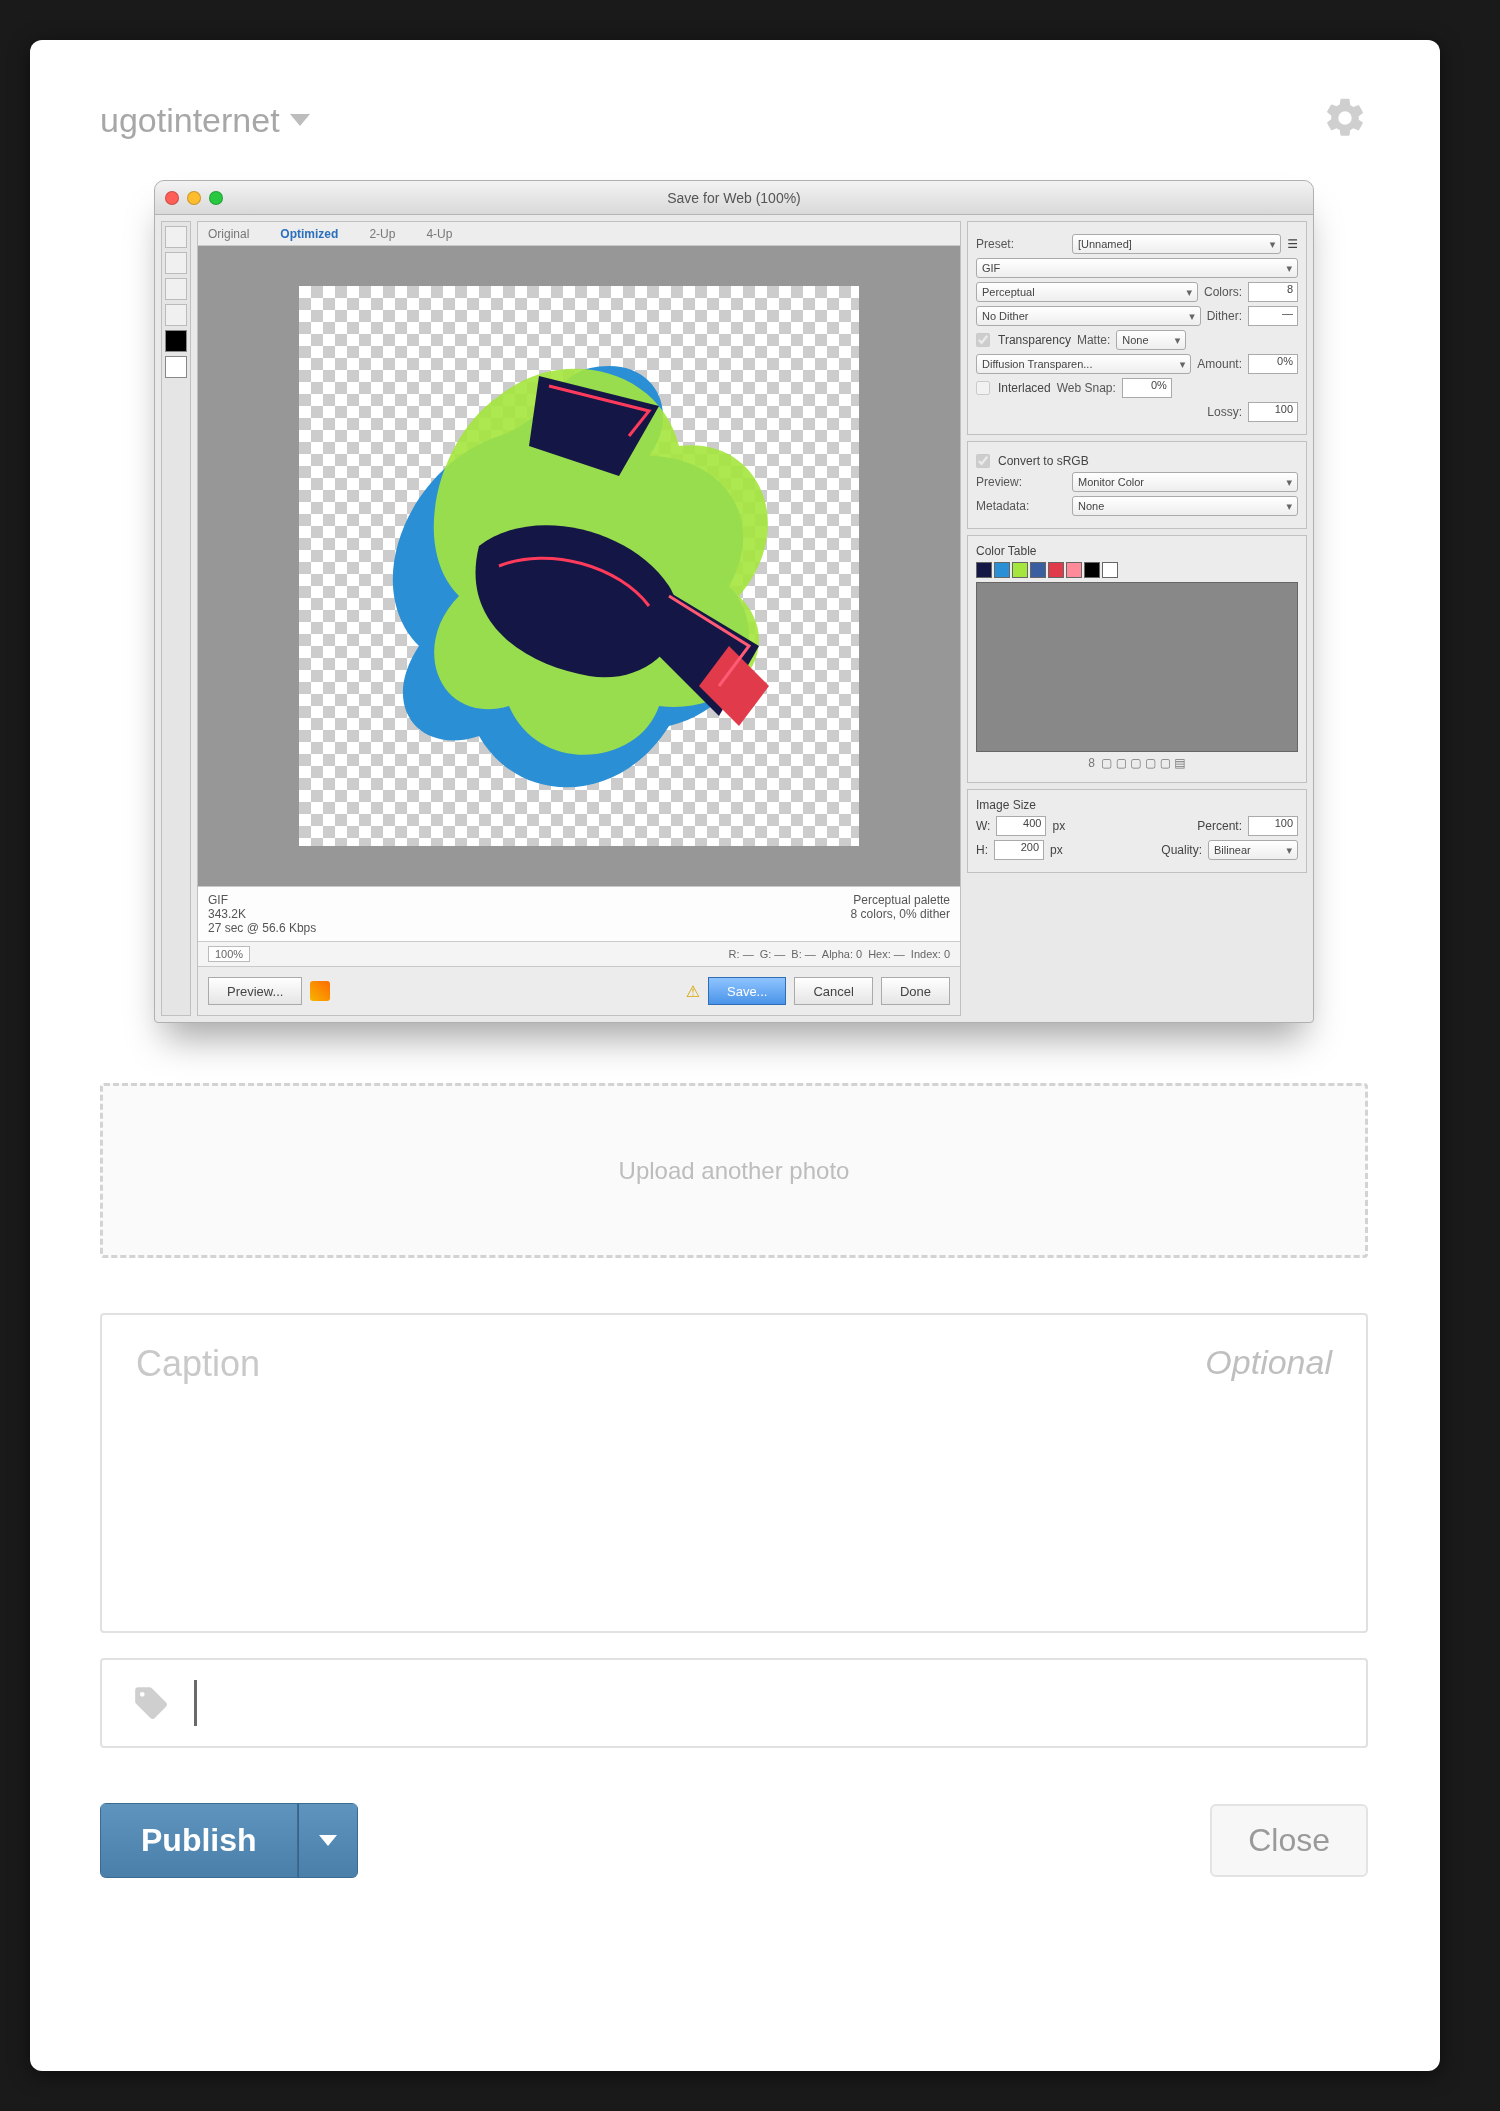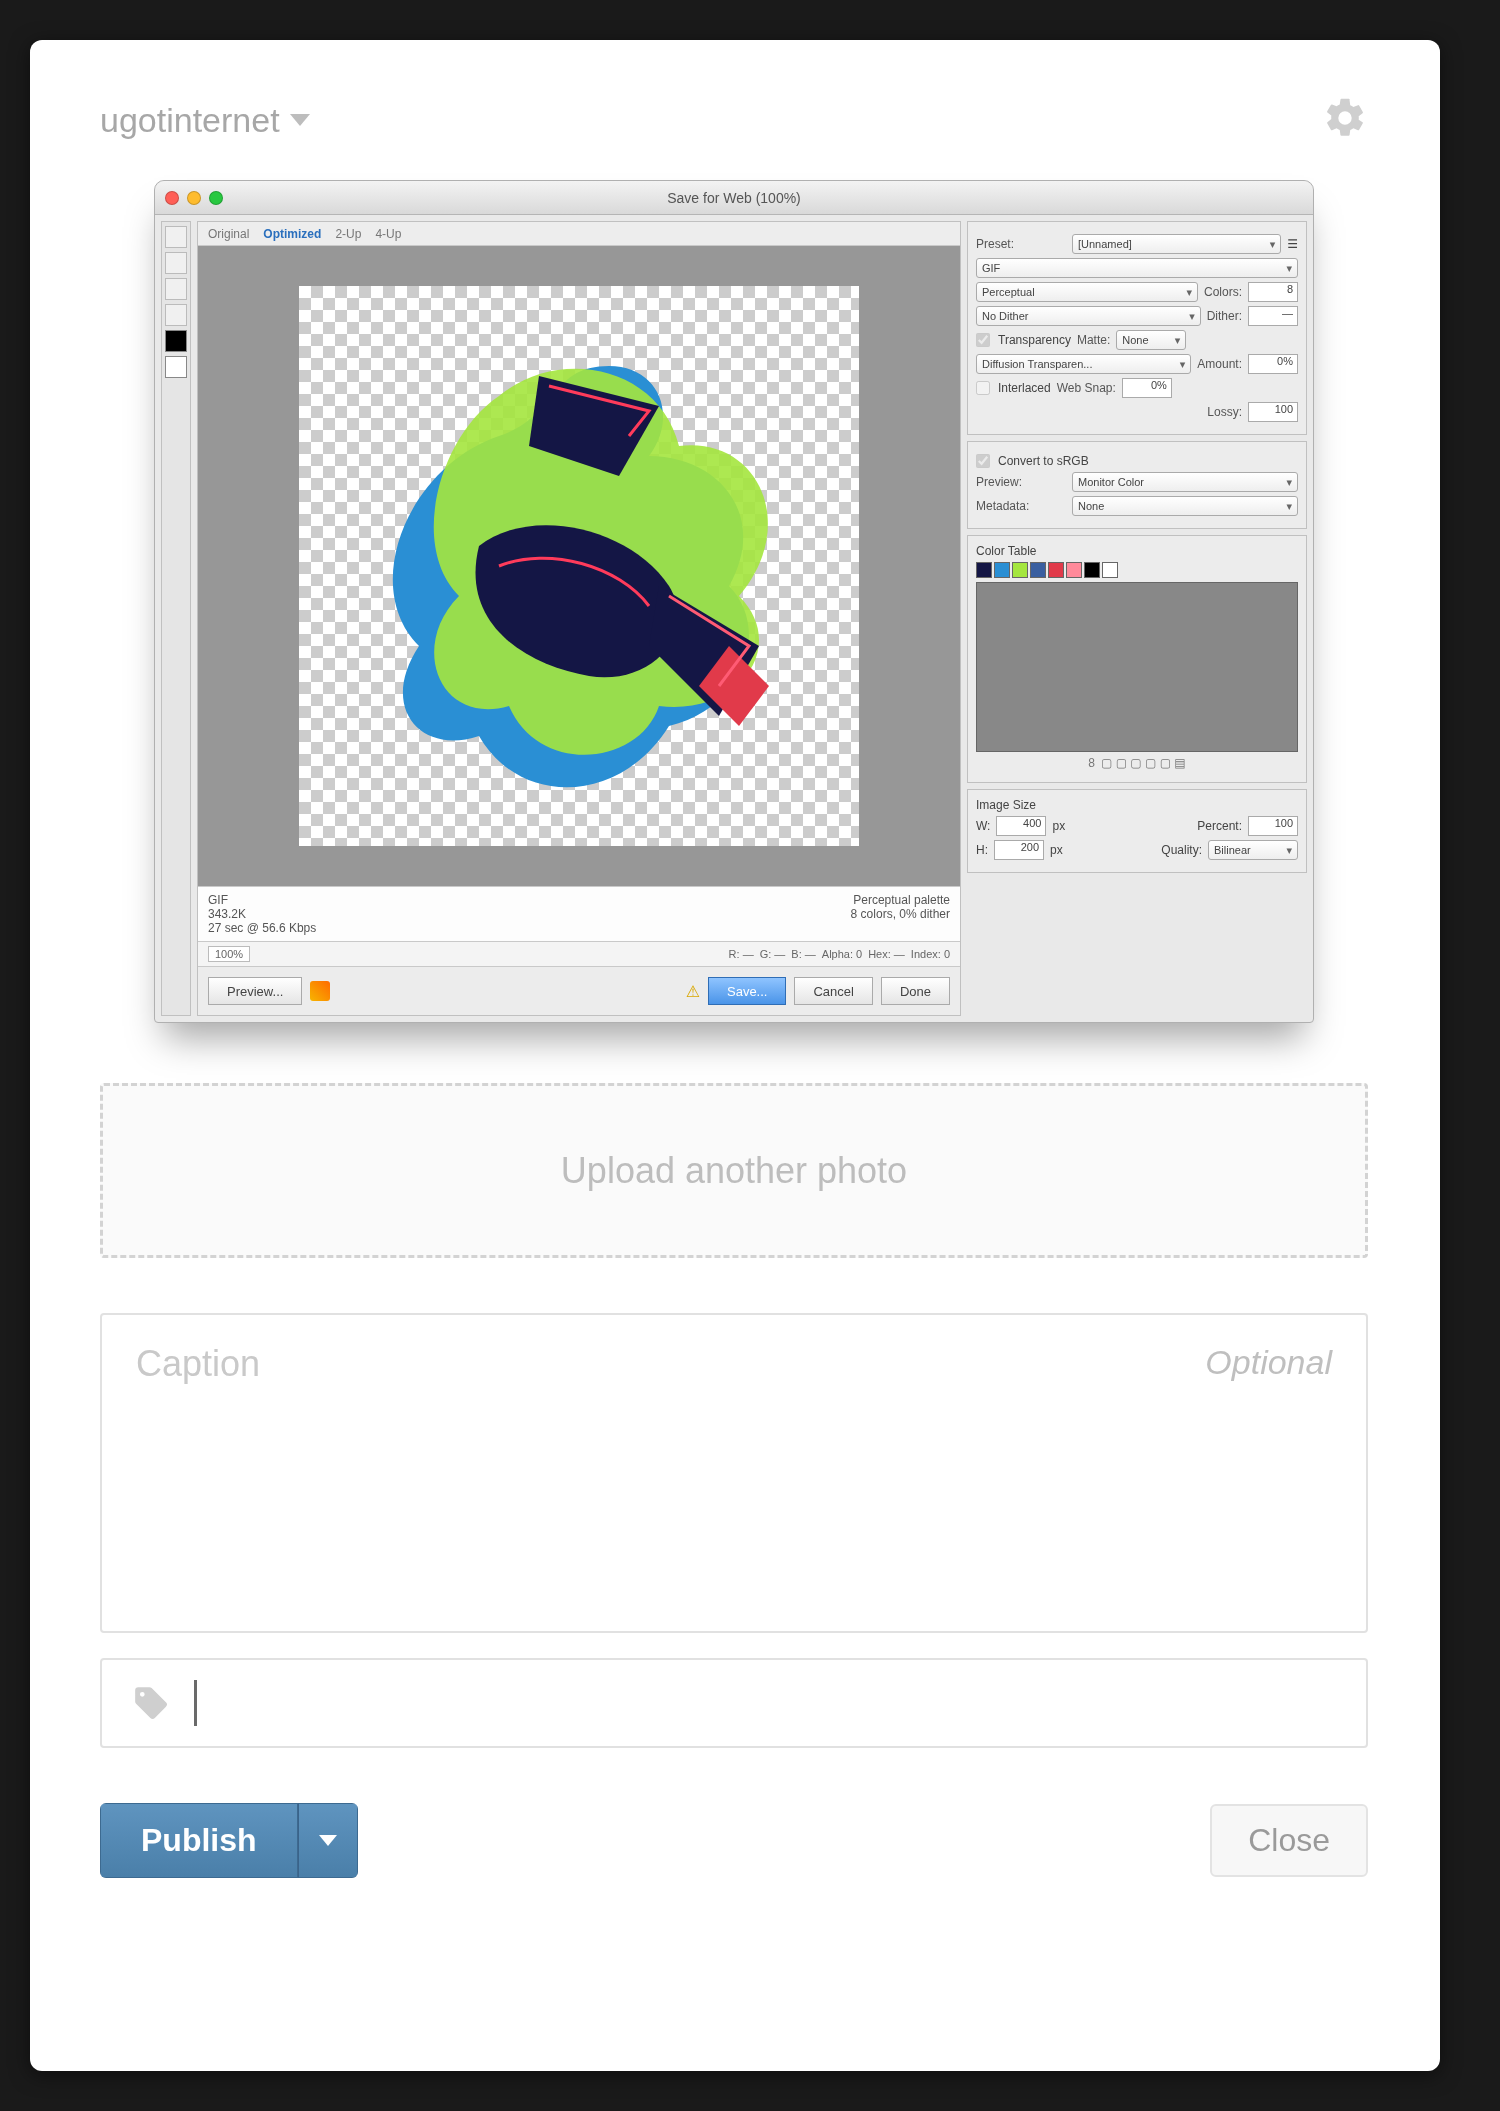--- a/index.html
+++ b/index.html
@@ -28,21 +28,21 @@
   .traffic { display:flex; gap:8px; }
   .dot { width:14px; height:14px; border-radius:50%; border:1px solid rgba(0,0,0,.2); }
   .dot.r{background:#ff5f57;} .dot.y{background:#febc2e;} .dot.g{background:#28c840;}
   .ps-title { position:absolute; left:0; right:0; text-align:center; font-size:14px; color:#555; }
   .ps-body { display:flex; padding:6px; gap:6px; }
   .ps-tools { width:30px; background:#e5e5e5; border:1px solid #c0c0c0; display:flex; flex-direction:column; align-items:center; gap:4px; padding:4px 0;}
   .ps-tools div{width:22px;height:22px;border:1px solid #bbb;background:#f0f0f0;}
   .ps-tools .swatch-fg{background:#000;border:1px solid #888;}
   .ps-tools .swatch-bg{background:#fff;border:1px solid #888;}
   .ps-main { flex:1; display:flex; flex-direction:column; border:1px solid #c0c0c0; background:#ececec;}
-  .ps-tabs { height:24px; background:#ededed; border-bottom:1px solid #c9c9c9; display:flex; gap:14px; padding:0 10px; font-size:12px; color:#777; align-items:center;}
+  .ps-tabs { height:24px; background:#ededed; border-bottom:1px solid #c9c9c9; display:flex; gap:31px; padding:0 10px; font-size:12px; color:#777; align-items:center;}
   .ps-tabs span:nth-child(2){color:#2a6fbd;font-weight:bold;}
   .ps-canvas-area { flex:1; background:#979797; padding:40px 60px; display:flex; justify-content:center;}
   .ps-canvas { width:560px; height:560px; background:#fff; position:relative;
     background-image:
       linear-gradient(45deg,#ccc 25%,transparent 25%),
       linear-gradient(-45deg,#ccc 25%,transparent 25%),
       linear-gradient(45deg,transparent 75%,#ccc 75%),
       linear-gradient(-45deg,transparent 75%,#ccc 75%);
     background-size:24px 24px;
     background-position:0 0,0 12px,12px -12px,-12px 0;
@@ -66,21 +66,21 @@
   .ps-anim-ctrl button{width:28px;height:20px;border:1px solid #aaa;background:linear-gradient(#fff,#ddd);border-radius:3px;font-size:10px;}
   .ps-footer { display:flex; align-items:center; gap:8px; padding:10px; border-top:1px solid #c9c9c9;}
   .ps-btn { height:28px; padding:0 18px; border:1px solid #aaa; border-radius:0; background:linear-gradient(#fff,#e5e5e5); font-size:13px; color:#444;}
   .ps-btn.primary{background:linear-gradient(#8fc4ff,#4a94e8);color:#fff;border-color:#2f6db5;}
   .ps-zoombar{display:flex;align-items:center;gap:6px;padding:4px 10px;font-size:11px;color:#666;background:#f4f4f4;border-top:1px solid #c9c9c9;}
   .ps-zoombar .field{border:1px solid #bbb;background:#fff;padding:1px 6px;}
 
   .upload-another {
     margin-top: 60px; border: 3px dashed #d3d3d3; border-radius: 4px;
     height: 175px; display:flex; align-items:center; justify-content:center;
-    color:#bdbdbd; font-size:36px; background:#fafafa;
+    color:#bdbdbd; font-size:24px; background:#fafafa;
   }
   .caption-box { margin-top:55px; border:2px solid #e1e1e1; border-radius:4px; min-height:320px; position:relative; padding:28px 34px;}
   .caption-label{color:#c9c9c9;font-size:36px;}
   .caption-optional{color:#bfbfbf;font-style:italic;font-size:34px;position:absolute;right:34px;top:28px;}
   .tag-row{margin-top:25px;border:2px solid #e1e1e1;border-radius:4px;height:90px;display:flex;align-items:center;padding:0 30px;gap:24px;}
   .tag-row svg{width:38px;height:38px;fill:#cfcfcf;}
   .tag-cursor{width:3px;height:46px;background:#6a6a6a;}
   .footer-row{margin-top:55px;display:flex;justify-content:space-between;align-items:center;}
   .publish-btn{display:flex;border-radius:6px;overflow:hidden;box-shadow:inset 0 -2px 0 rgba(0,0,0,.12);}
   .publish-main{background:linear-gradient(#5f94bf,#4a7fa9);color:#fff;font-size:32px;font-weight:600;padding:18px 40px;border:1px solid #3d6a90;cursor:pointer;}

